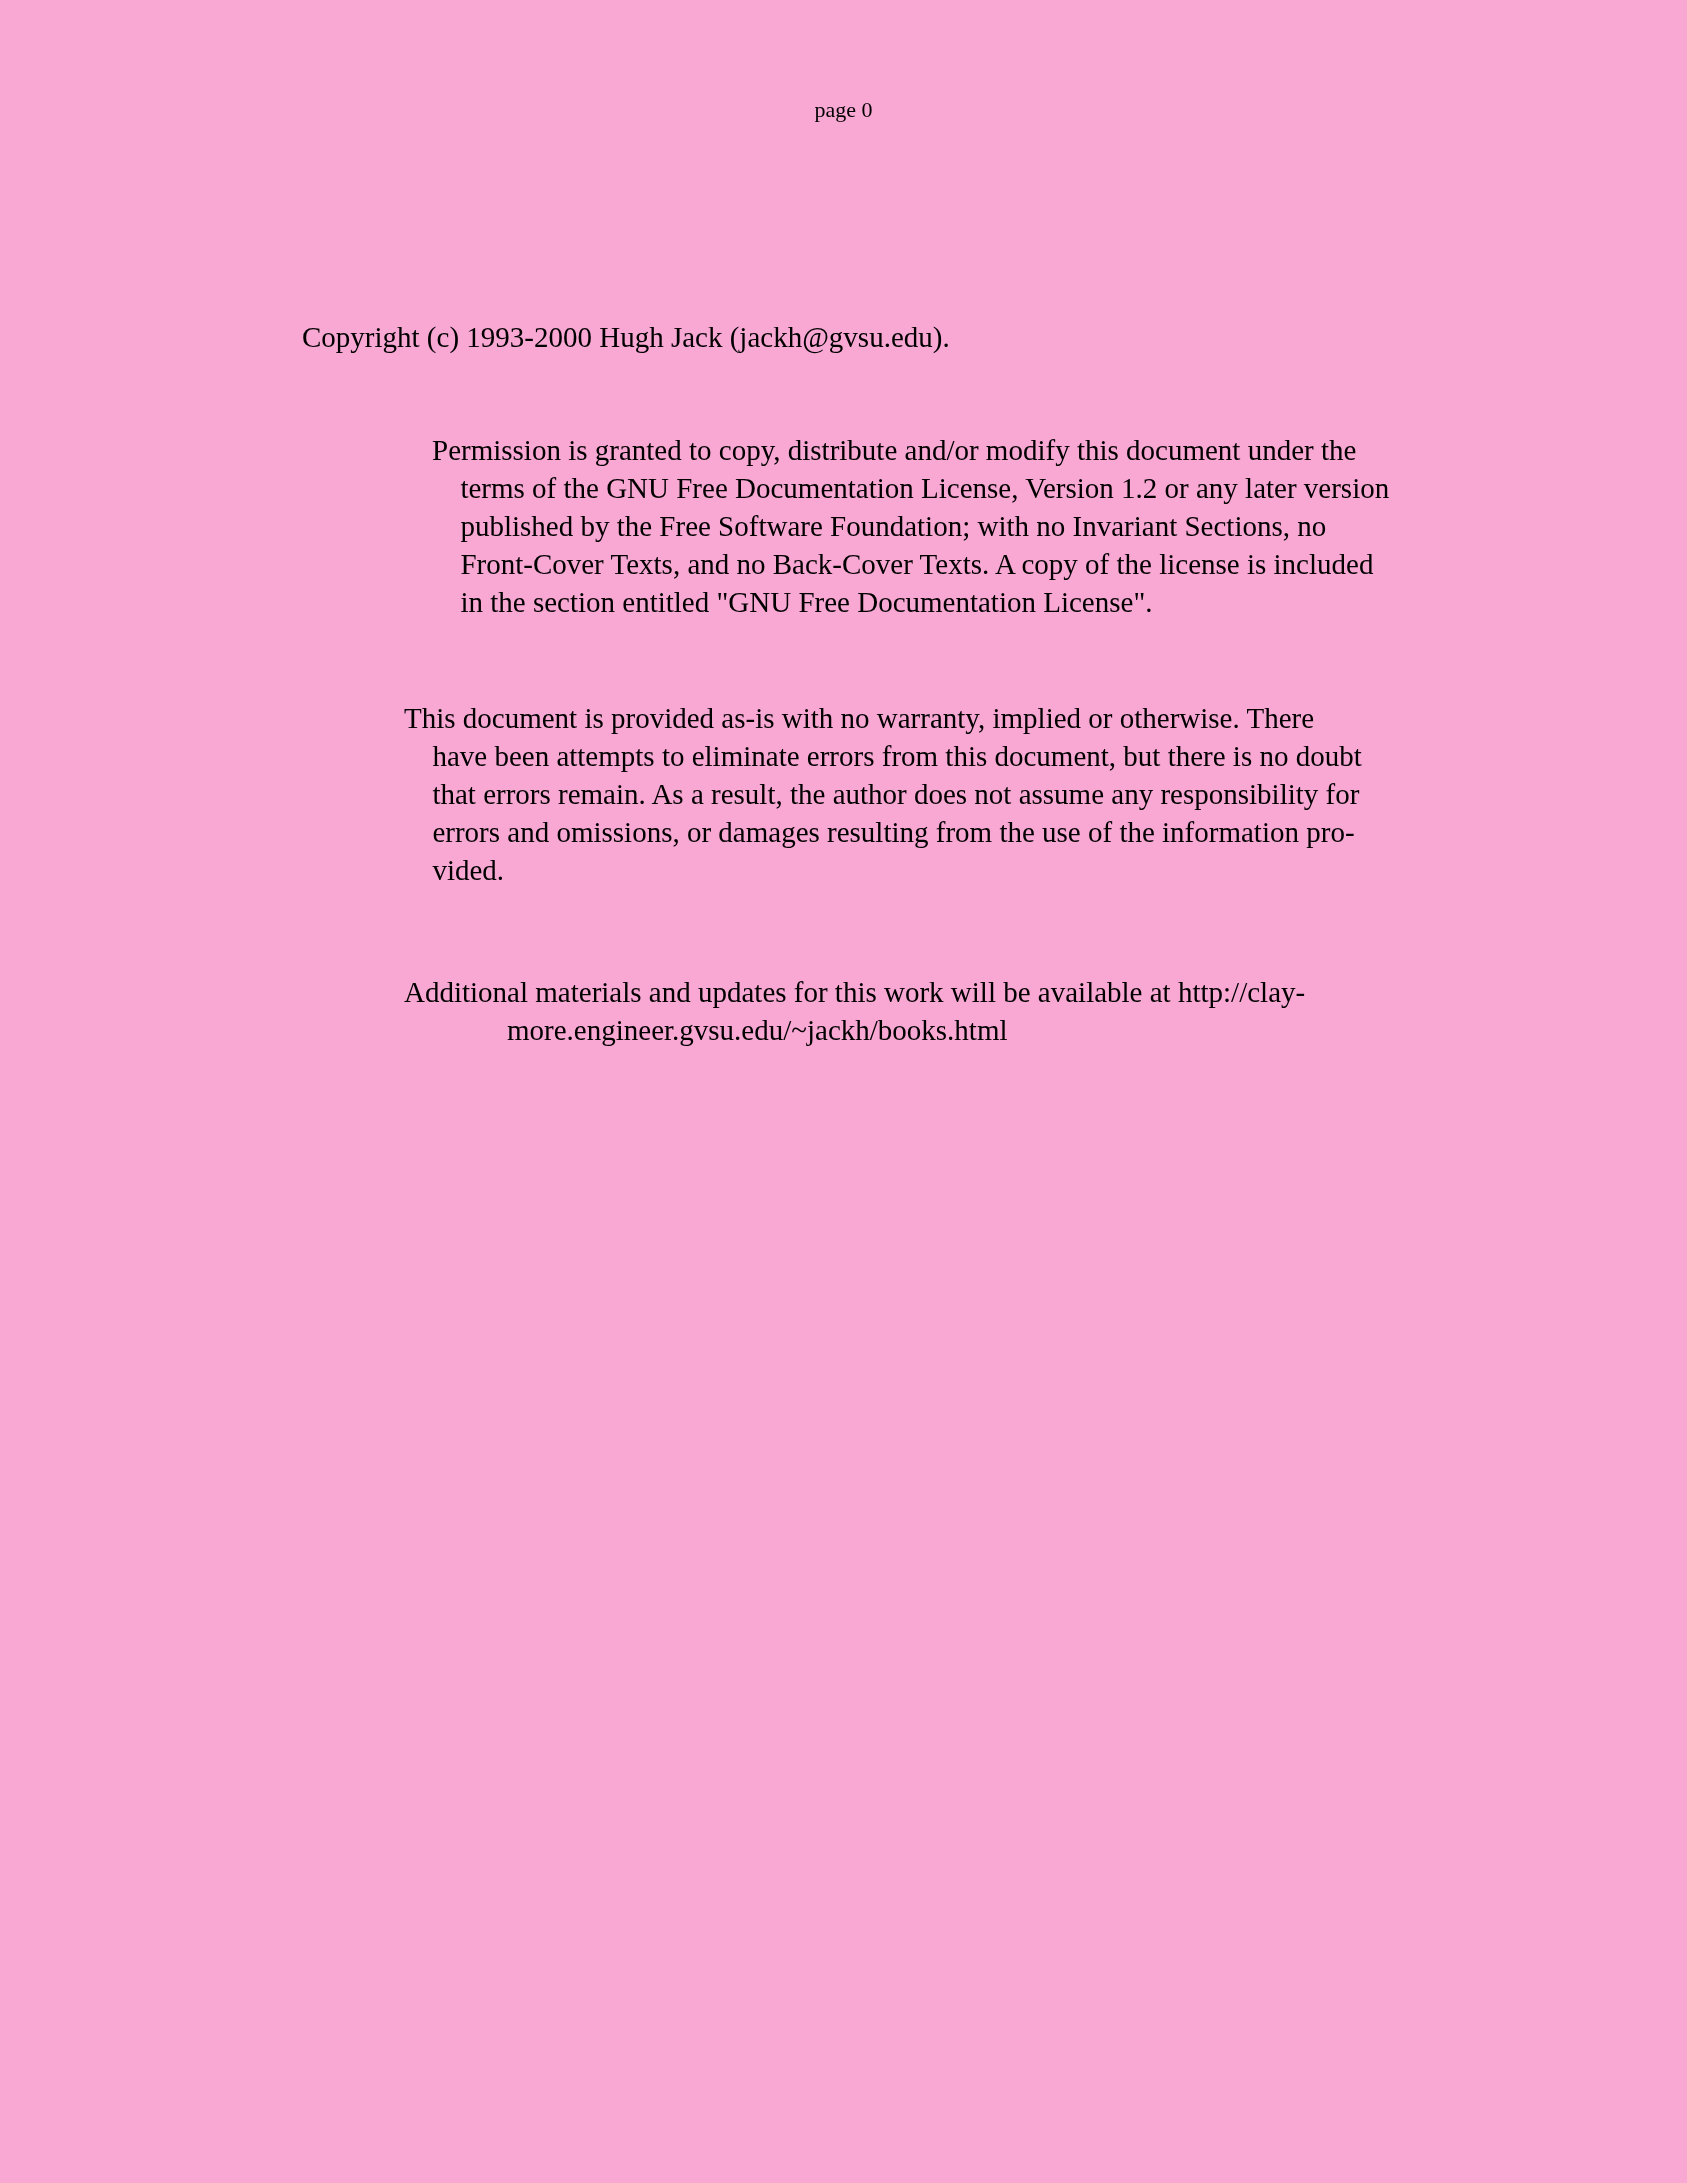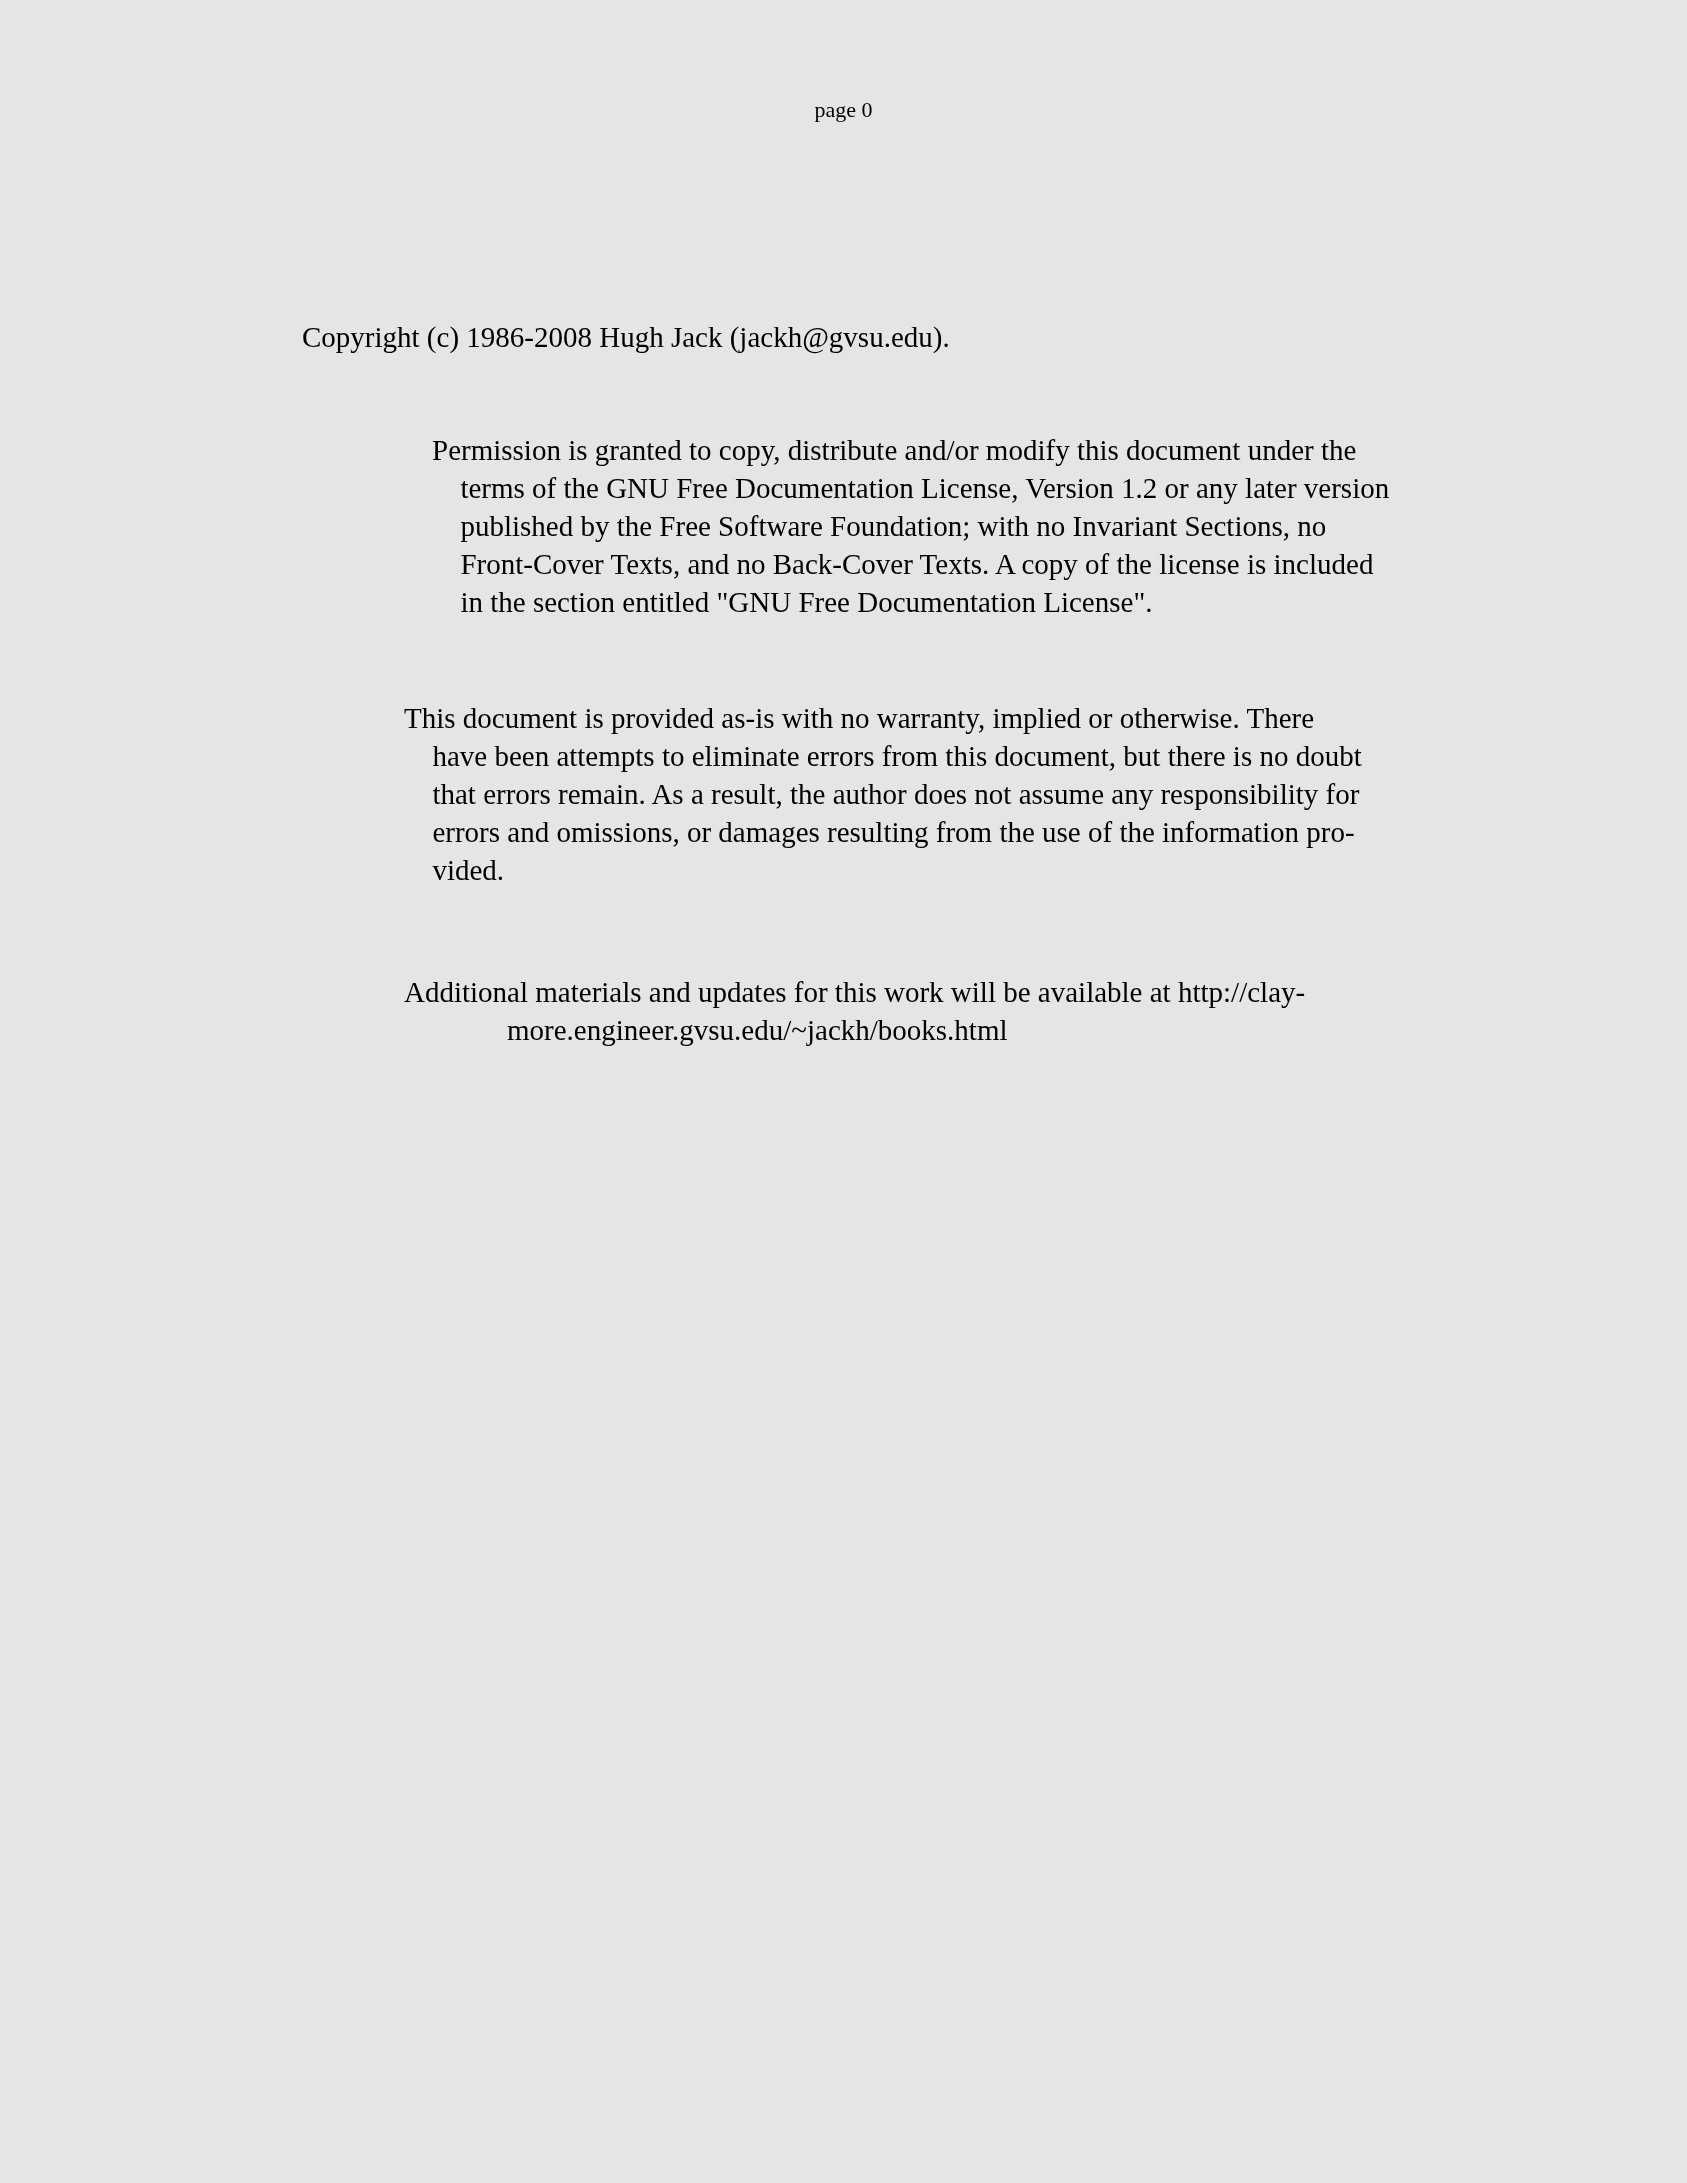--- a/index.html
+++ b/index.html
@@ -4,21 +4,21 @@
 <style>
   html, body {
     margin: 0;
     padding: 0;
     background: #ffffff;
   }
   .page {
     position: relative;
     width: 1687px;
     height: 2183px;
-    background: #e5e5e5;
+    background: #f9a8d4;
     color: #000000;
     font-family: "Liberation Serif", serif;
     overflow: hidden;
   }
   .page-header {
     position: absolute;
     top: 97px;
     left: 0;
     width: 1687px;
     text-align: center;
@@ -54,21 +54,21 @@
   .para-2 { top: 699px; }
   .para-3 { top: 973px; }
 </style>
 </head>
 <body>
 
 <div class="page">
 
   <div class="page-header">page 0</div>
 
-  <div class="copyright-line">Copyright (c) 1986-2008 Hugh Jack (jackh@gvsu.edu).</div>
+  <div class="copyright-line">Copyright (c) 1993-2000 Hugh Jack (jackh@gvsu.edu).</div>
 
   <div class="para hang-small para-1">Permission is granted to copy, distribute and/or modify this document under the
 terms of the GNU Free Documentation License, Version 1.2 or any later version
 published by the Free Software Foundation; with no Invariant Sections, no
 Front-Cover Texts, and no Back-Cover Texts. A copy of the license is included
 in the section entitled "GNU Free Documentation License".</div>
 
   <div class="para hang-large para-3">Additional materials and updates for this work will be available at http://clay-
 more.engineer.gvsu.edu/~jackh/books.html</div>
 

